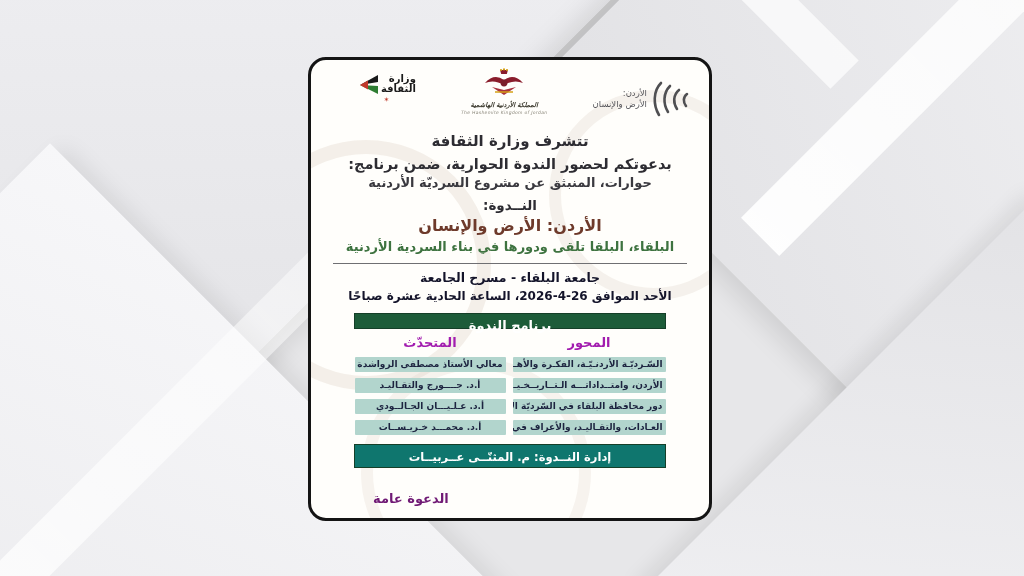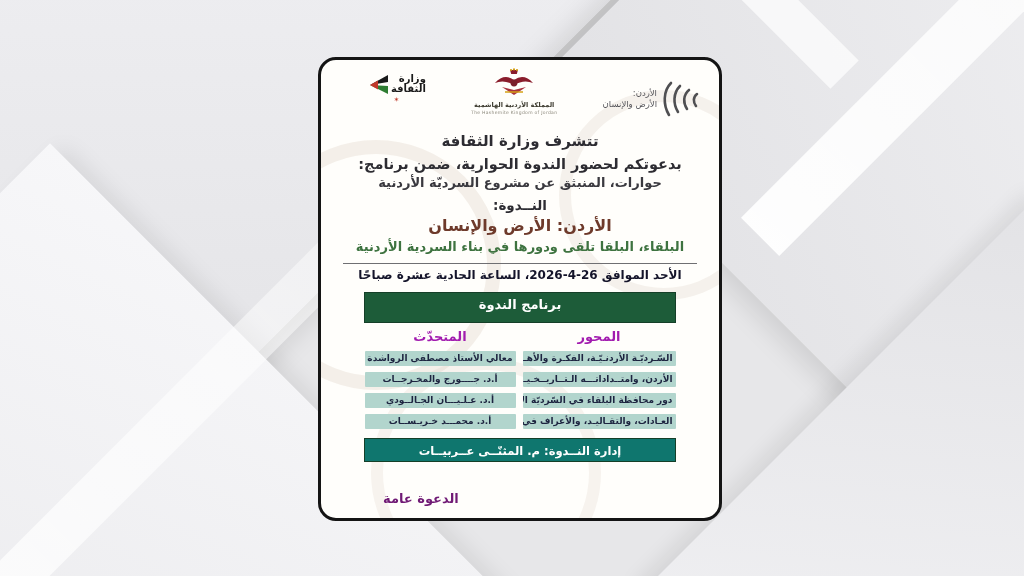--- a/index.html
+++ b/index.html
@@ -27,60 +27,60 @@
         box-shadow:-10px -8px 20px rgba(0,0,0,0.08); }
   .b5 { left:640px; top:-80px; width:820px; height:54px; transform:rotate(-45deg);
         background:linear-gradient(90deg,rgba(255,255,255,0.95),rgba(255,255,255,0.55)); }
   .b6 { left:-200px; top:430px; width:680px; height:46px; transform:rotate(-45deg);
         background:linear-gradient(90deg,rgba(255,255,255,0.85),rgba(255,255,255,0.4)); }
   .b7 { left:230px; top:-200px; width:720px; height:40px; transform:rotate(45deg);
         background:rgba(255,255,255,0.7); }
 
   
   .card {
-    position:absolute; left:318px; top:57px; width:404px; height:464px;
+    position:absolute; left:308px; top:57px; width:404px; height:464px;
     background:#fffefb; border:3px solid #141414; border-radius:18px;
     z-index:2; direction:rtl; text-align:center; overflow:hidden;
   }
   .wm { position:absolute; border-radius:50%; pointer-events:none; }
   .wm1 { left:-70px; top:80px; width:250px; height:250px; border:14px solid rgba(214,202,188,0.28); }
   .wm2 { right:-50px; top:30px; width:210px; height:210px; border:12px solid rgba(214,202,188,0.24); }
   .wm3 { left:50px; bottom:-70px; width:230px; height:230px; border:12px solid rgba(214,202,188,0.20); }
   .card-inner { position:relative; z-index:1; height:100%; }
 
   
   .logos { display:flex; direction:ltr; align-items:flex-start;
            justify-content:space-between; padding:12px 14px 0 46px; height:62px; }
   .logo { display:flex; align-items:center; gap:4px; }
   .ministry-logo { flex-direction:column; gap:1px; }
   .ministry-top { display:flex; align-items:center; gap:2px; }
   .min-text { font-size:10px; font-weight:bold; color:#1a1a1a; line-height:1.05; text-align:right; direction:rtl; }
   .min-star { color:#c0392b; font-size:7px; line-height:1; }
-  .kingdom-logo { flex-direction:column; gap:1px; margin-top:-4px; }
+  .kingdom-logo { flex-direction:column; gap:1px; margin-top:-4px;font-style:italic; }
   .k-arabic { font-size:6.5px; font-weight:bold; color:#3c3a2e; direction:rtl; }
   .k-english { font-size:4.5px; color:#8d8a7d; letter-spacing:0.3px; }
   .jordan-logo { margin-top:8px; }
   .j-text { font-size:8.5px; color:#55555a; line-height:1.25; text-align:right; direction:rtl; }
 
   
   .h-line1 { font-size:15px; font-weight:bold; color:#2d2c32; margin-top:10px; }
   .h-line2 { font-size:14.5px; font-weight:bold; color:#2d2c32; margin-top:6px; }
   .h-line3 { font-size:13px;  font-weight:bold; color:#3a393f; margin-top:3px; }
   .h-line4 { font-size:13.5px; font-weight:bold; color:#2d2c32; margin-top:7px; }
 
   .main-title { font-size:16px; font-weight:bold; color:#6e3a2b; margin-top:3px; }
   .sub-title  { font-size:13px; font-weight:bold; color:#3e7340; margin-top:4px; }
 
   .sep { border:none; border-top:1.5px solid #6f6f72; margin:9px 22px 0 22px; }
 
   .venue    { font-size:12.5px; font-weight:bold; color:#14142a; margin-top:6px; }
   .datetime { font-size:12px;   font-weight:bold; color:#14142a; margin-top:4px; }
 
   .banner {
-    width:312px; margin:10px auto 0 auto; height:31px; line-height:23px;
+    width:312px; margin:10px auto 0 auto; height:16px; line-height:23px;
     background:#1d5c39; color:#ffffff; font-size:13px; font-weight:bold;
     border:1px solid #153f28;
   }
 
   .program-table {
     display:grid; grid-template-columns:153px 151px;
     column-gap:7px; row-gap:6px; justify-content:center; margin-top:6px;
   }
   .col-header { font-size:13px; font-weight:bold; color:#a21caf; padding-bottom:1px; }
   .cell {
@@ -172,33 +172,34 @@
     <div class="h-line1">تتشرف وزارة الثقافة</div>
     <div class="h-line2">بدعوتكم لحضور الندوة الحوارية، ضمن برنامج:</div>
     <div class="h-line3">حوارات، المنبثق عن مشروع السرديّة الأردنية</div>
     <div class="h-line4">النــدوة:</div>
 
     <div class="main-title">الأردن: الأرض والإنسان</div>
     <div class="sub-title">البلقاء، البلقا تلقى ودورها في بناء السردية الأردنية</div>
 
     <hr class="sep">
 
+    <div class="venue">جامعة البلقاء - مسرح الجامعة</div>
     <div class="datetime">الأحد الموافق 26-4-2026، الساعة الحادية عشرة صباحًا</div>
 
     <div class="banner">برنامج الندوة</div>
 
     <div class="program-table">
       <div class="col-header">المحور</div>
       <div class="col-header">المتحدّث</div>
 
       <div class="cell">السّـرديّـة الأردنـيّـة، الفكـرة والأهــداف، والمخـرجــات</div>
       <div class="cell">معالي الأستاذ مصطفى الرواشدة / وزير الثقافة</div>
 
       <div class="cell">الأردن، وامتــداداتـــه الـتــاريــخـيـــة</div>
-      <div class="cell">أ.د. جــــورج والمخـرجــات</div>
+      <div class="cell">أ.د. جــــورج والتقـاليـد</div>
 
       <div class="cell">دور محافظة البلقاء في السّرديّة الأردنيّة عبر العصــور</div>
       <div class="cell">أ.د. عـلـيـــان الجـالــودي</div>
 
       <div class="cell">العـادات، والتقـاليـد، والأعراف في محـافظـة البلقاء</div>
       <div class="cell">أ.د. محمـــد خـريـســات</div>
     </div>
 
     <div class="moderation">إدارة النــدوة: م. المثنّــى عــربيــات</div>
 

